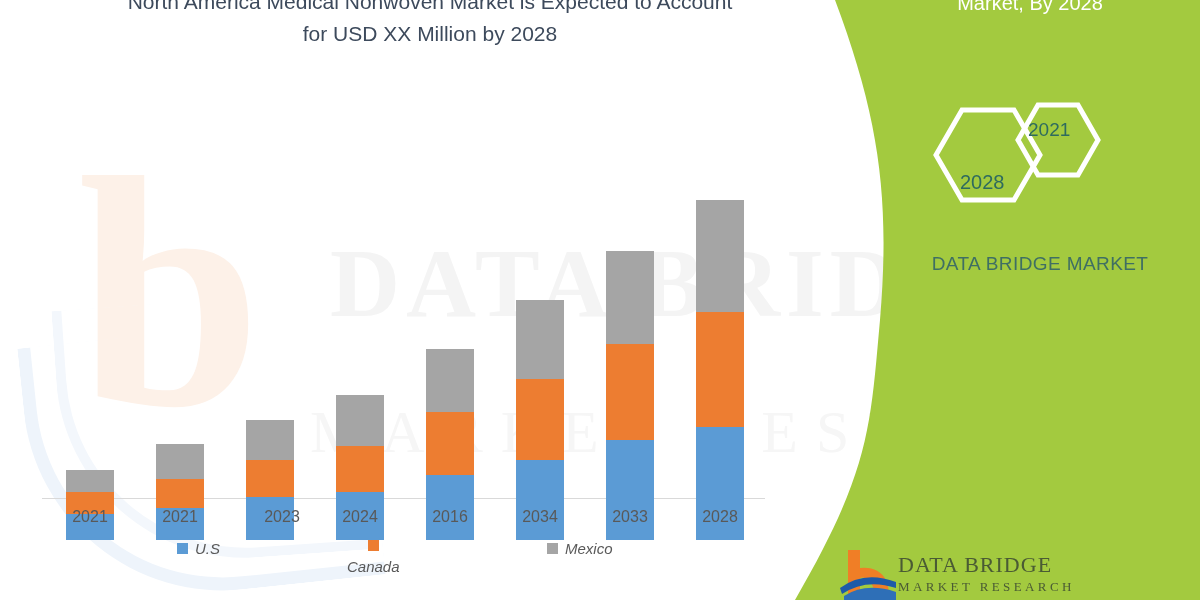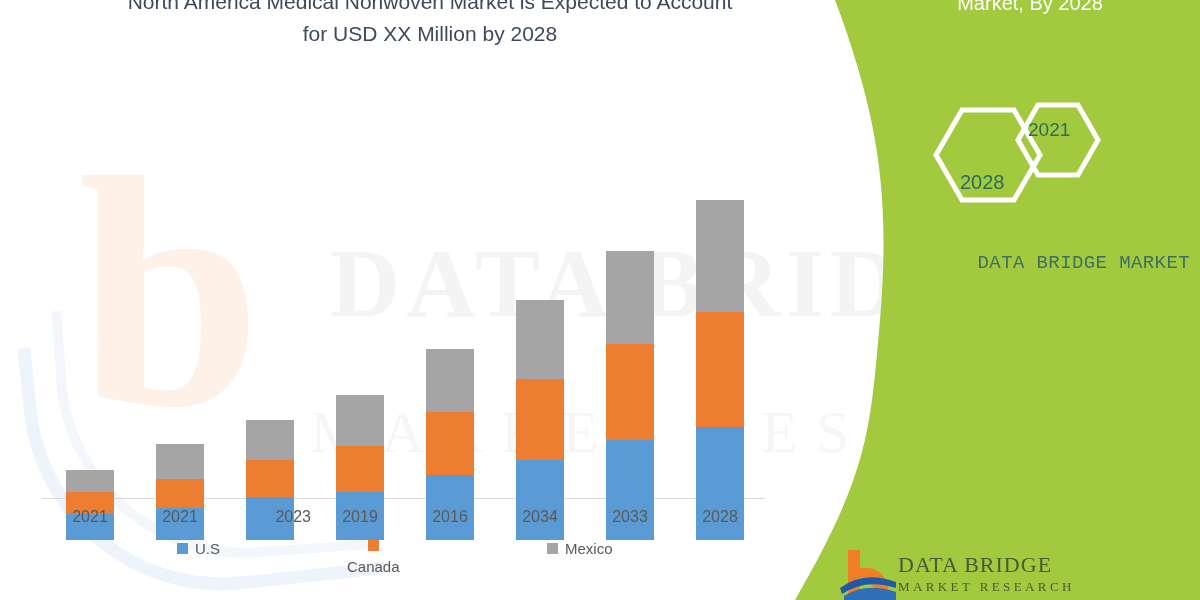--- a/index.html
+++ b/index.html
@@ -146,20 +146,21 @@
     color: #595959;
   }
 
   
   .legend {
     position: absolute;
     left: 42px;
     top: 540px;
     width: 723px;
     height: 24px;
+    font-style: italic;
   }
   .legend-item {
     position: absolute;
     top: 0;
     display: flex;
     align-items: center;
     gap: 7px;
     font-size: 15px;
     color: #595959;
     white-space: nowrap;
@@ -197,26 +198,26 @@
     white-space: nowrap;
   }
   .hex-2028 { left: 60px; top: 86px; }
   .hex-2021 { left: 128px; top: 34px; font-size: 19px; }
 
   .brand {
     position: absolute;
     left: 890px;
     top: 250px;
     width: 300px;
-    text-align: right;
+    text-align: center;
     font-size: 19px;
     line-height: 27px;
     letter-spacing: 0.4px;
     color: #3f6f63;
-    font-family: Liberation Mono, monospace;
+    font-family: Liberation Sans, sans-serif;
   }
 
   
   .logo {
     position: absolute;
     left: 838px;
     top: 548px;
     width: 350px;
     height: 60px;
   }
@@ -296,22 +297,22 @@
         </div>
         <div class="bar-group" style="left: 696px; height: 498px;">
           <div class="seg seg-us" style="background: rgb(91, 155, 213); height: 113px; bottom: 0px;"></div>
           <div class="seg seg-ca" style="background: rgb(237, 125, 49); height: 115px; bottom: 113px;"></div>
           <div class="seg seg-mx" style="background: rgb(165, 165, 165); height: 112px; bottom: 228px;"></div>
         </div>
       </div>
     <div id="xticks">
         <div class="xtick" style="left: 50px;">2021</div>
         <div class="xtick" style="left: 140px;">2021</div>
-        <div class="xtick" style="left: 231px; text-align: right;">2023</div>
-        <div class="xtick" style="left: 320px;">2019</div>
+        <div class="xtick" style="left: 242px;">2023</div>
+        <div class="xtick" style="left: 320px;">2024</div>
         <div class="xtick" style="left: 410px;">2016</div>
         <div class="xtick" style="left: 500px;">2034</div>
         <div class="xtick" style="left: 590px;">2033</div>
         <div class="xtick" style="left: 680px;">2028</div>
       </div>
     <div class="legend" id="legend">
         <div class="legend-item" style="left: 135px;">
           <span class="swatch" style="background: rgb(91, 155, 213);"></span>
           <span>U.S</span>
         </div>

